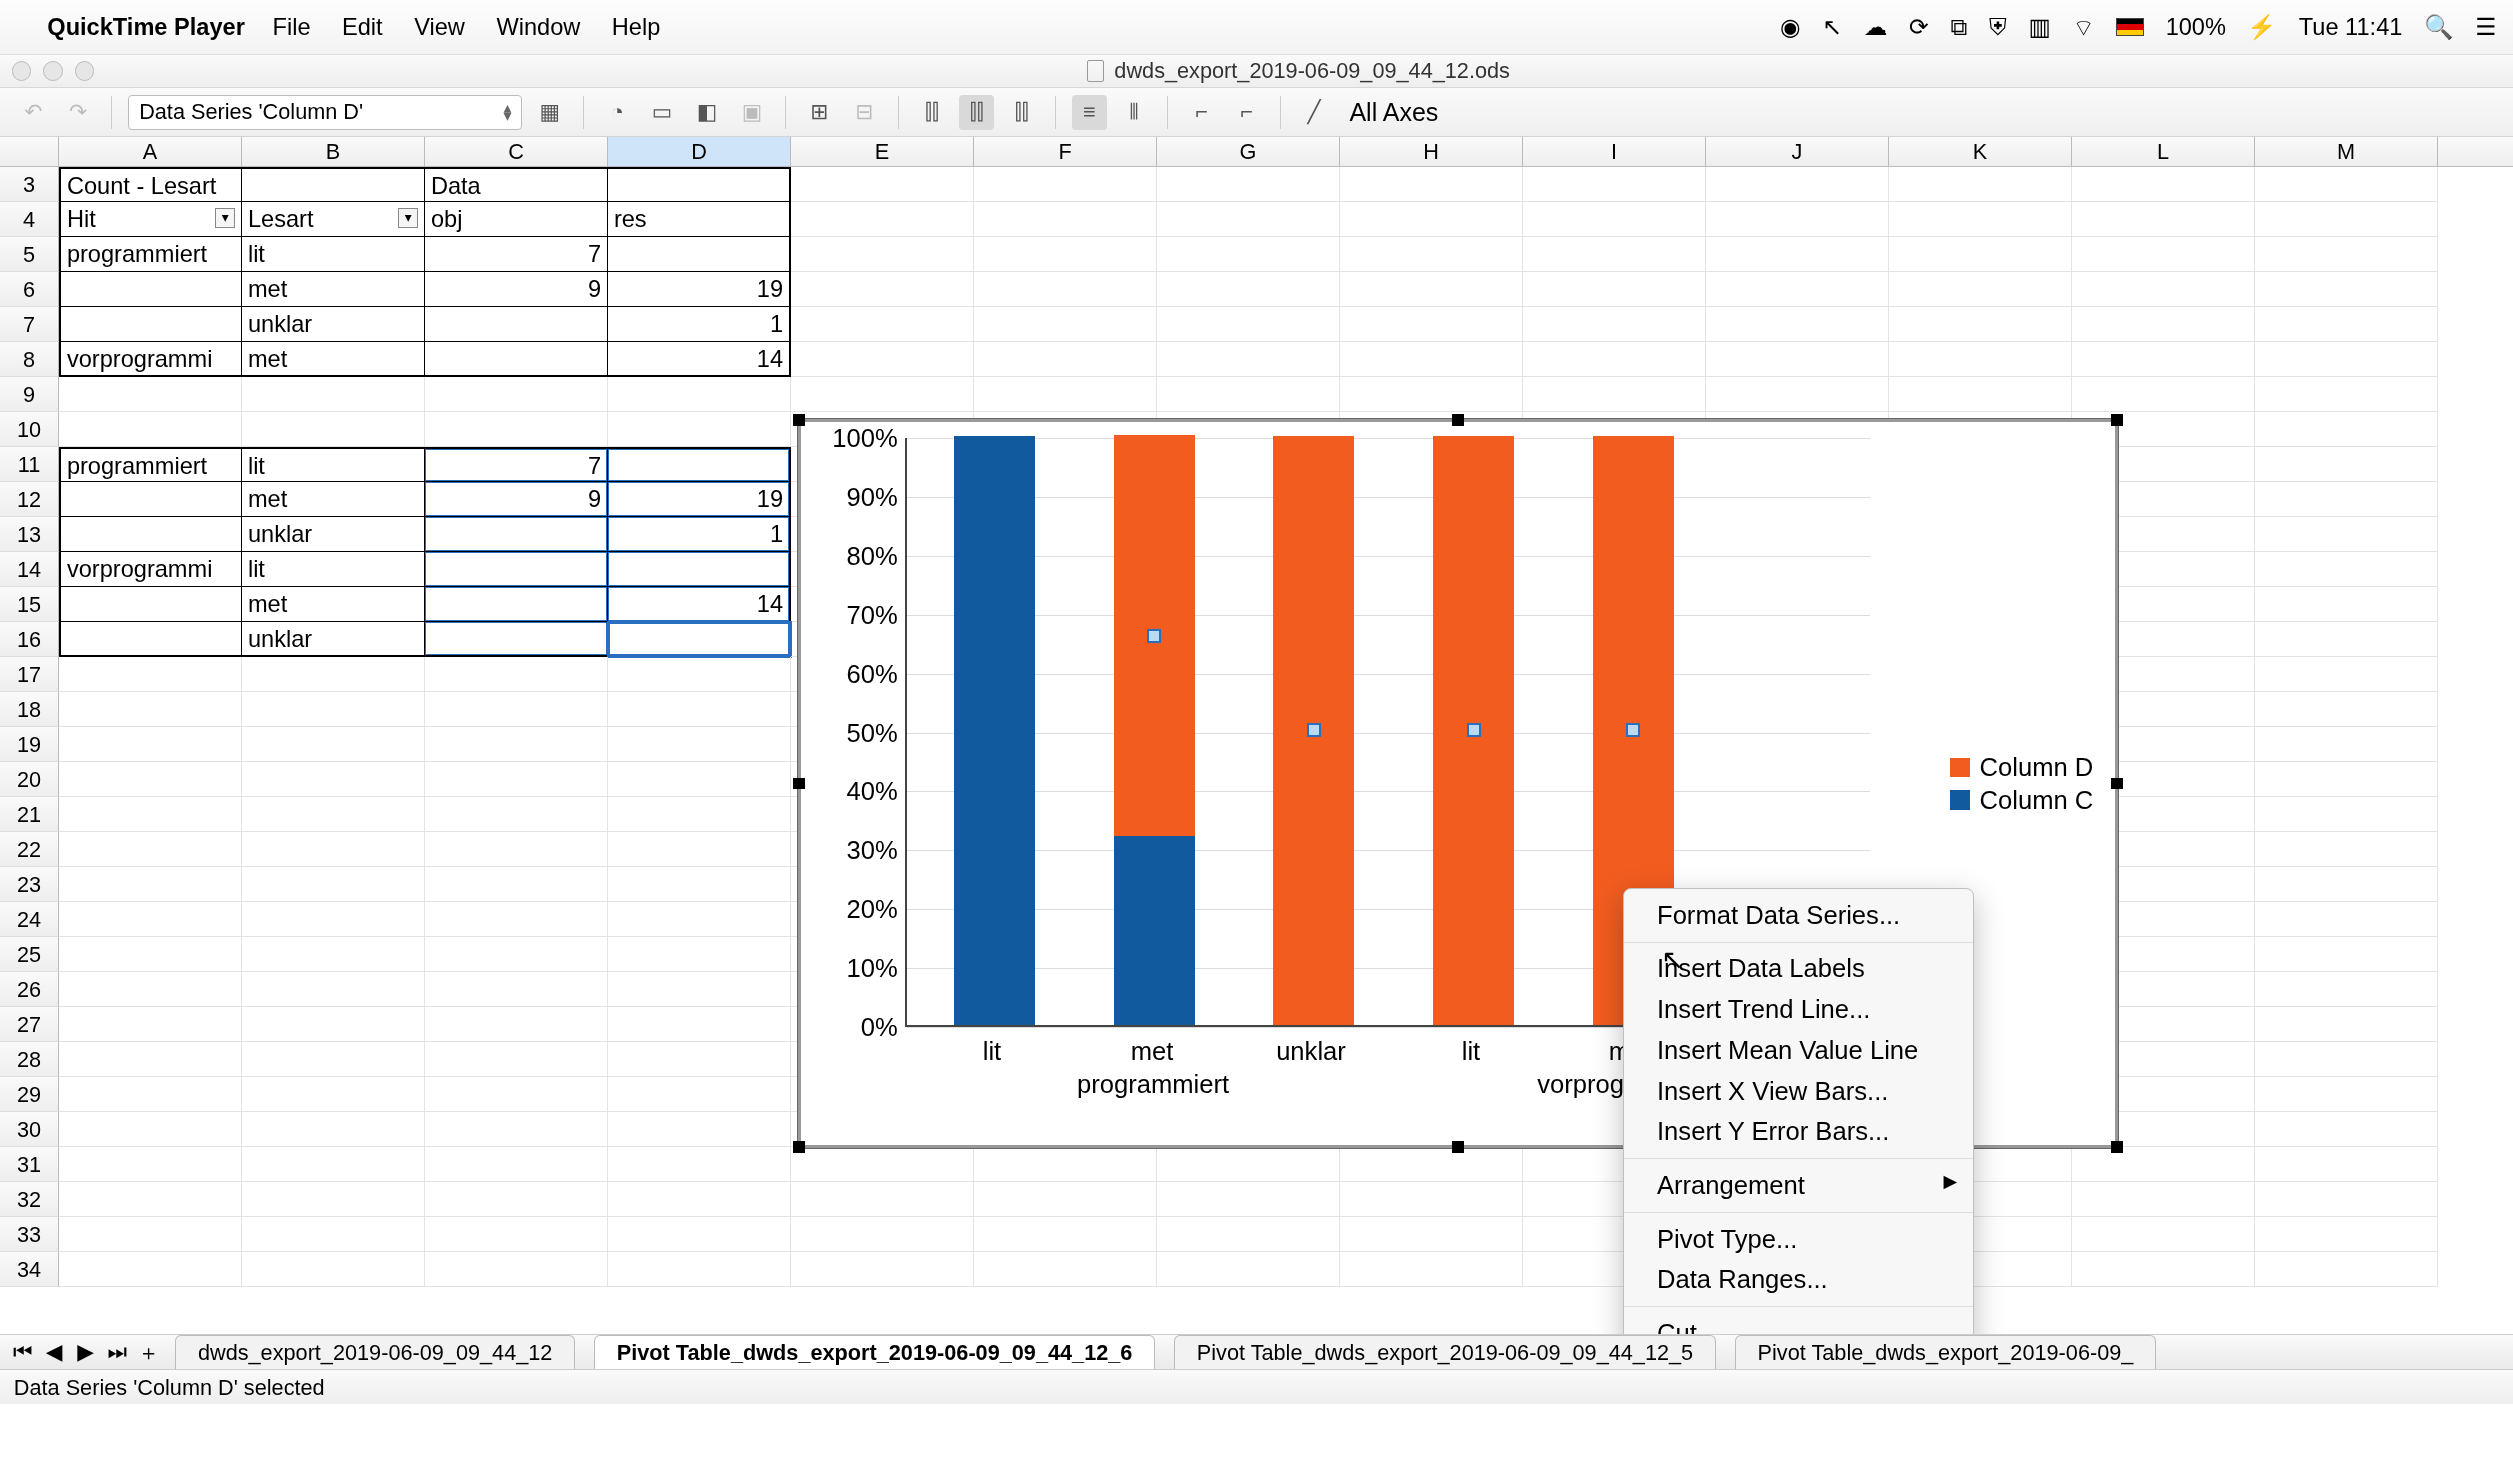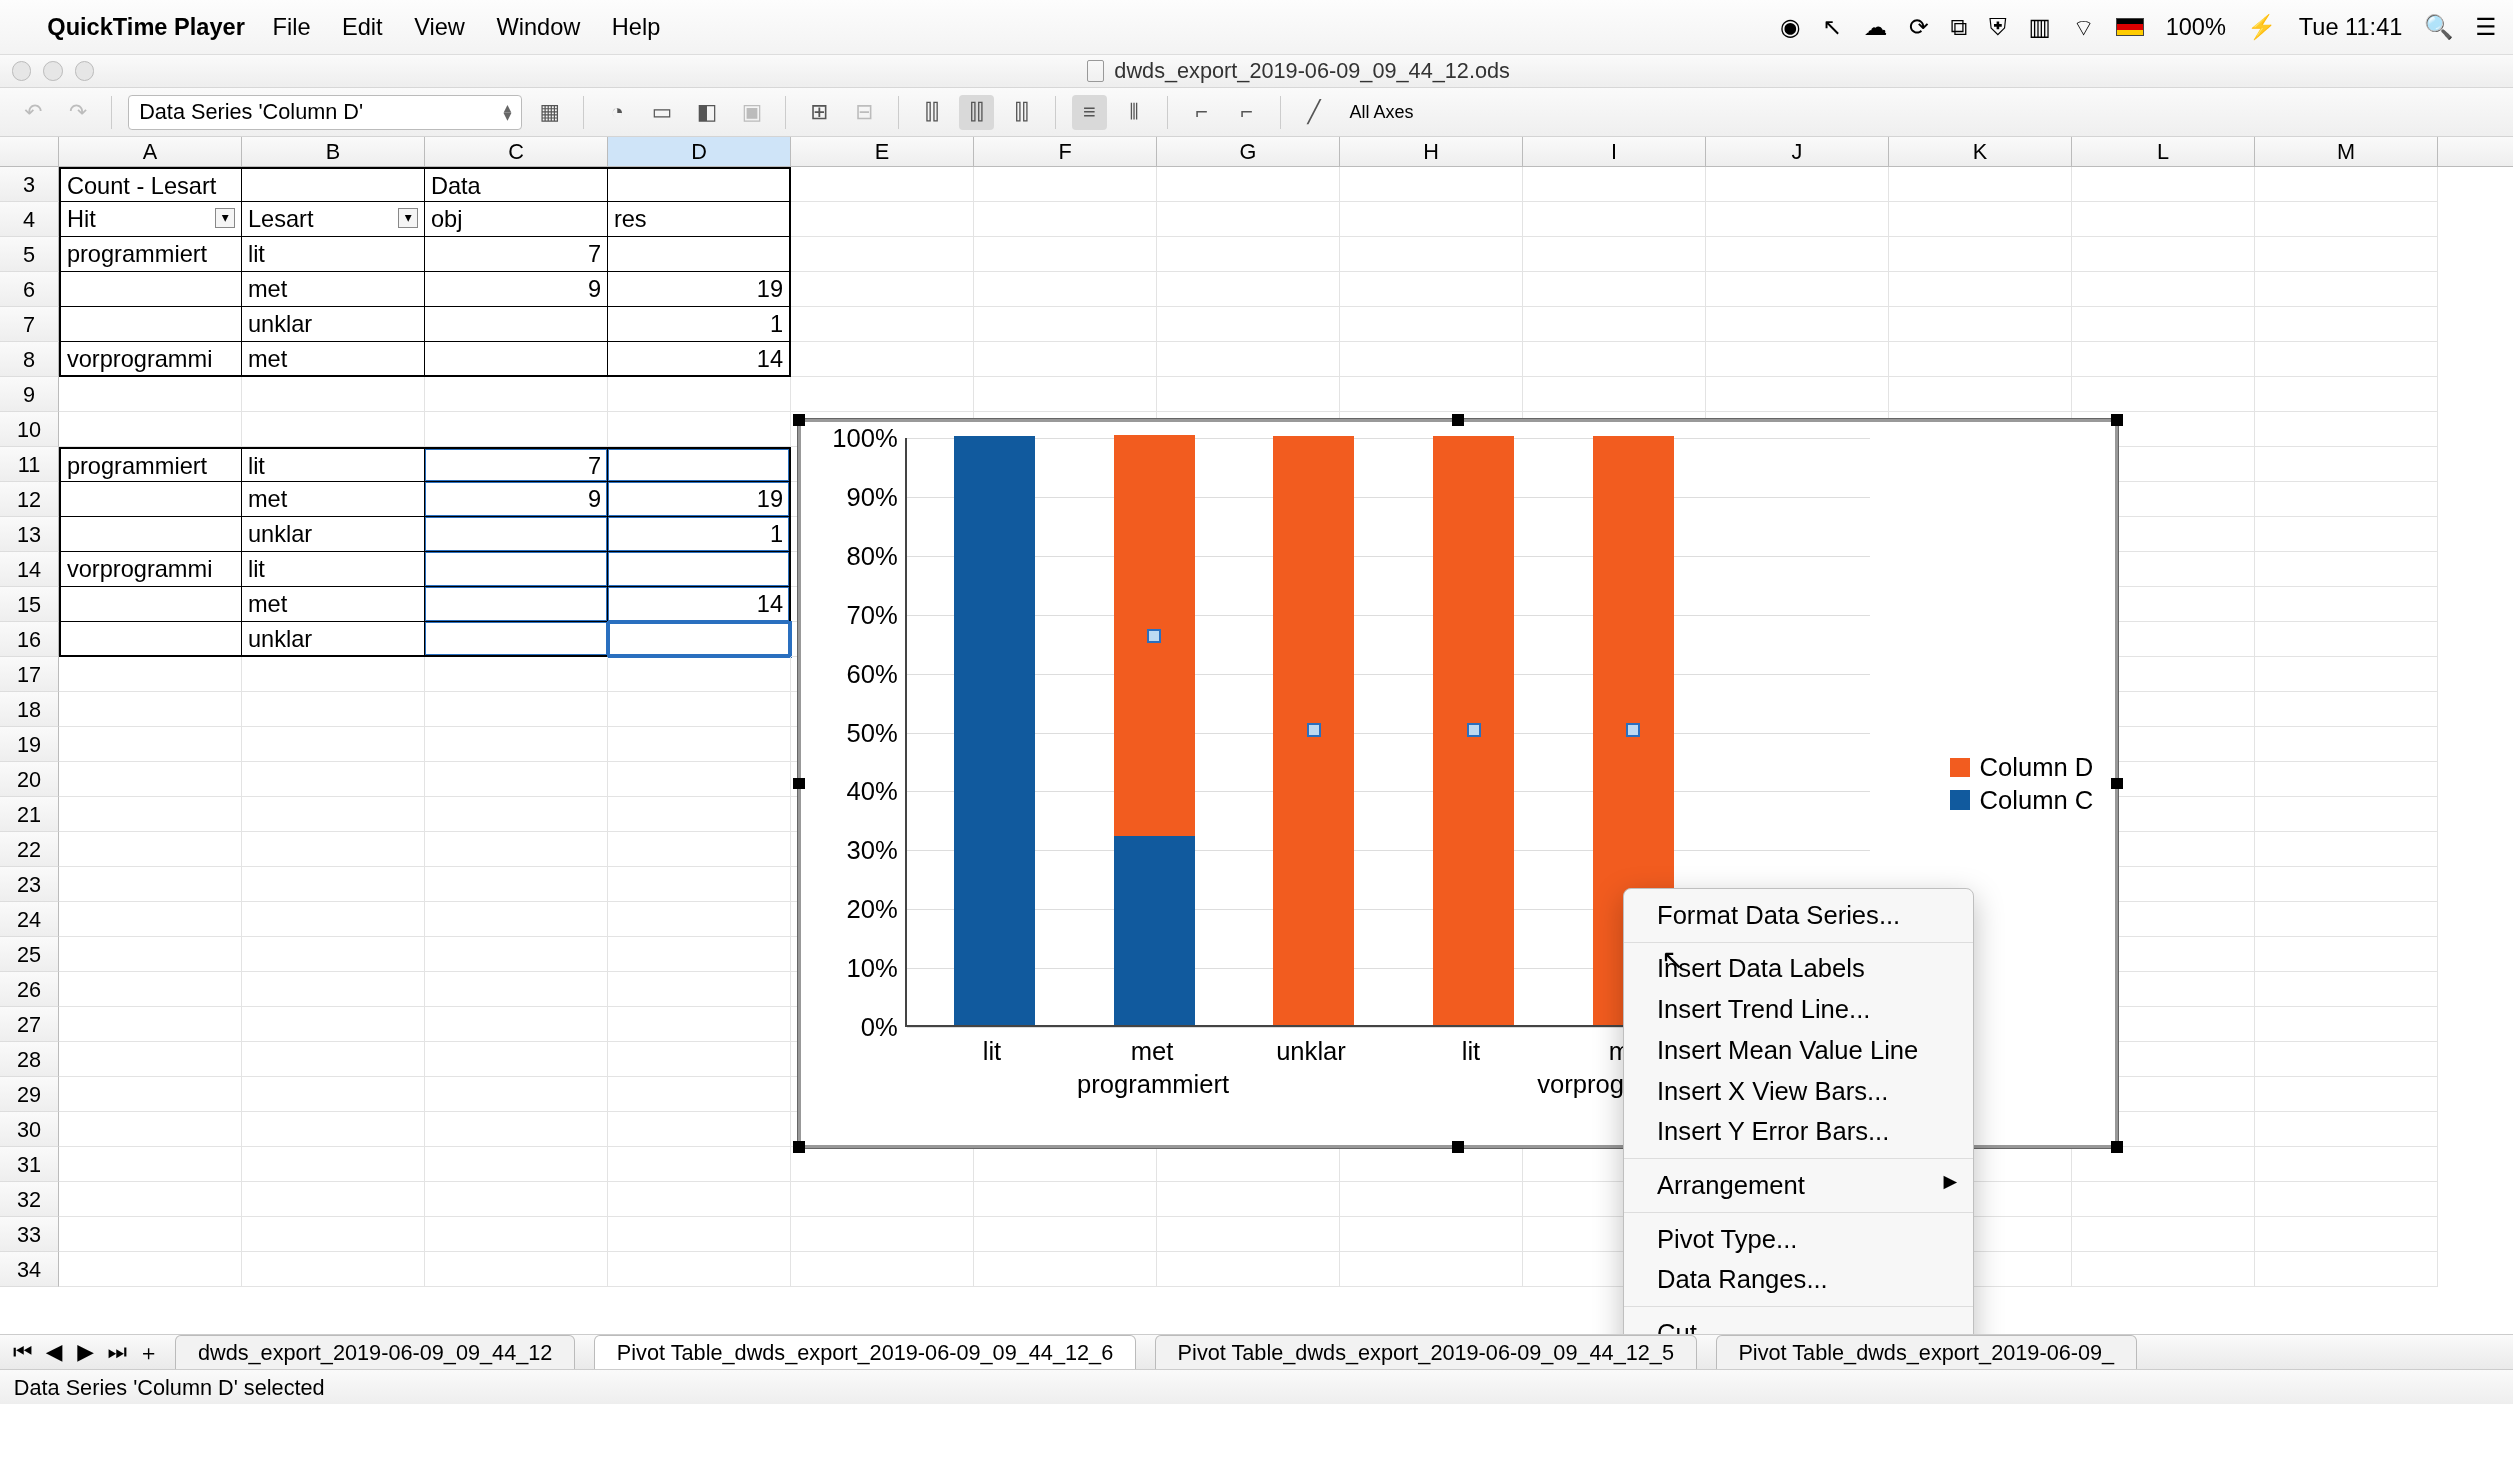--- a/index.html
+++ b/index.html
@@ -22,21 +22,21 @@
 .doc-ico{width:17.7px;height:21.7px;border:1px solid #999;border-radius:2px;display:inline-block;}
 
 
 .toolbar { height: 49px; background: linear-gradient(#fafafa,#efefef); display:flex; align-items:center; padding:0 15.8px; gap:9.9px; border-bottom:1px solid #d4d4d4; font-size:21.7px;}
 .tbtn { width:35px; height:35px; display:flex; align-items:center; justify-content:center; border-radius:3.9px; color:#555;}
 .tbtn.disabled{opacity:.35;}
 .tbtn.active{background:#d9d9d9;}
 .sep{width:1px;height:33px;background:#ccc;margin:0 5.9px;}
 .selbox{height:35px;width:394px;border:1px solid #bbb;background:#fff;border-radius:3.9px;display:flex;align-items:center;padding:0 9.9px;font-size:21.7px;justify-content:space-between;}
 .selbox .caret{font-size:15.8px;color:#666;display:flex;flex-direction:column;line-height:7.9px;}
-.txtlabel{margin-left:7.9px;font-size:18px;}
+.txtlabel{margin-left:7.9px;font-size:25px;}
 
 
 .sheet-wrap{position:relative;height:1267px;overflow:hidden;}
 .colhdr{display:flex;height:29.6px;background:linear-gradient(#fafafa,#eee);border-bottom:1px solid #bbb;}
 .colhdr .rh{width:59px;border-right:1px solid #bbb;}
 .colhdr .ch{width:183px;text-align:center;border-right:1px solid #bbb;font-size:21.7px;line-height:29.6px;}
 .colhdr .ch.sel{background:#cfe4f8;}
 .rows{height:1212px;}
 .row{display:flex;height:35px;}
 .row .rh{width:59px;text-align:center;background:linear-gradient(#fafafa,#eee);border-right:1px solid #bbb;border-bottom:1px solid #ddd;font-size:21.7px;line-height:35px;}
@@ -69,21 +69,21 @@
 .ctxmenu .mi{padding:5.9px 33px;position:relative;}
 .ctxmenu hr{border:none;border-top:1px solid #ddd;margin:5.9px 0;}
 .ctxmenu .arrow::after{content:"▶";position:absolute;right:15.8px;font-size:17.7px;}
 .cursor{position:absolute;left:1661px;top:806px;font-size:27.6px;color:#000;pointer-events:none;}
 
 
 .tabs{position:absolute;left:0;right:0;bottom:35px;height:35px;background:linear-gradient(#fafafa,#eaeaea);display:flex;align-items:center;padding:0 9.9px;border-top:1px solid #ccc;font-size:21.7px;}
 .tabs .nav{display:flex;gap:5.9px;align-items:center;margin-right:13.8px;}
 .tabs .nav span{width:25.6px;text-align:center;}
 .tab{padding:3.9px 21.7px;border:1px solid #bbb;border-bottom:none;background:#f2f2f2;border-radius:5.9px 5.9px 0 0;}
-.tab.active{background:#fff;font-weight:400;}
+.tab.active{background:#fff;font-weight:700;}
 
 
 .status{position:absolute;left:0;right:0;bottom:0;height:35px;background:linear-gradient(#fafafa,#eee);border-top:1px solid #ccc;padding:0 13.8px;font-size:21.7px;line-height:35px;}
 </style>
 </head>
 <body>
 
 <div class="menubar">
   <span class="apple"></span>
   <span class="app-name">QuickTime Player</span>

